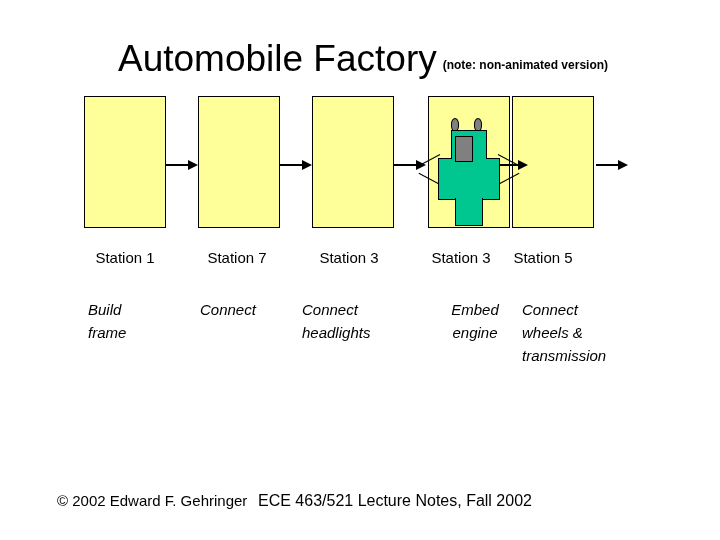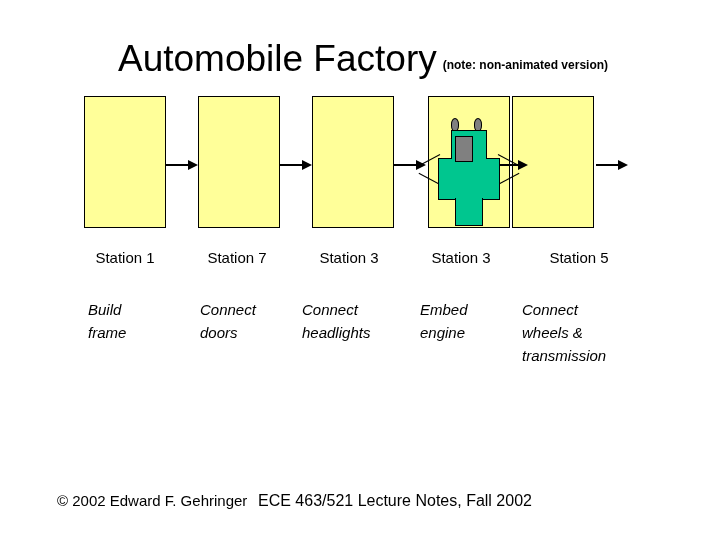--- a/index.html
+++ b/index.html
@@ -211,21 +211,21 @@
     width: 110px;
     text-align: center;
     font-size: 15px;
     line-height: 20px;
     white-space: nowrap;
   }
   #station-label-1 { left: 70px; }
   #station-label-2 { left: 182px; }
   #station-label-3 { left: 294px; }
   #station-label-4 { left: 406px; }
-  #station-label-5 { left: 524px; }
+  #station-label-5 { left: 488px; }
 
   
   #station-descriptions {
     position: absolute;
     left: 0;
     top: 298px;
     width: 720px;
     height: 80px;
   }
   .station-desc {
@@ -233,21 +233,21 @@
     top: 0;
     width: 110px;
     text-align: left;
     font-size: 15px;
     font-style: italic;
     line-height: 23px;
   }
   #station-desc-1 { left: 88px; }
   #station-desc-2 { left: 200px; }
   #station-desc-3 { left: 302px; }
-  #station-desc-4 { left: 420px; }
+  #station-desc-4 { left: 420px; text-align: center; }
   #station-desc-5 { left: 522px; }
 
   
   #footer {
     position: absolute;
     left: 0;
     top: 494px;
     width: 720px;
     height: 20px;
   }
@@ -335,21 +335,20 @@
   <div class="station-label" id="station-label-5">Station 5</div>
 </div>
 
 <div id="station-descriptions">
   <div class="station-desc" id="station-desc-1">
     <div>Build</div>
     <div>frame</div>
   </div>
   <div class="station-desc" id="station-desc-2">
     <div>Connect</div>
-    <div>doors</div>
   </div>
   <div class="station-desc" id="station-desc-3">
     <div>Connect</div>
     <div>headlights</div>
   </div>
   <div class="station-desc" id="station-desc-4">
     <div>Embed</div>
     <div>engine</div>
   </div>
   <div class="station-desc" id="station-desc-5">

